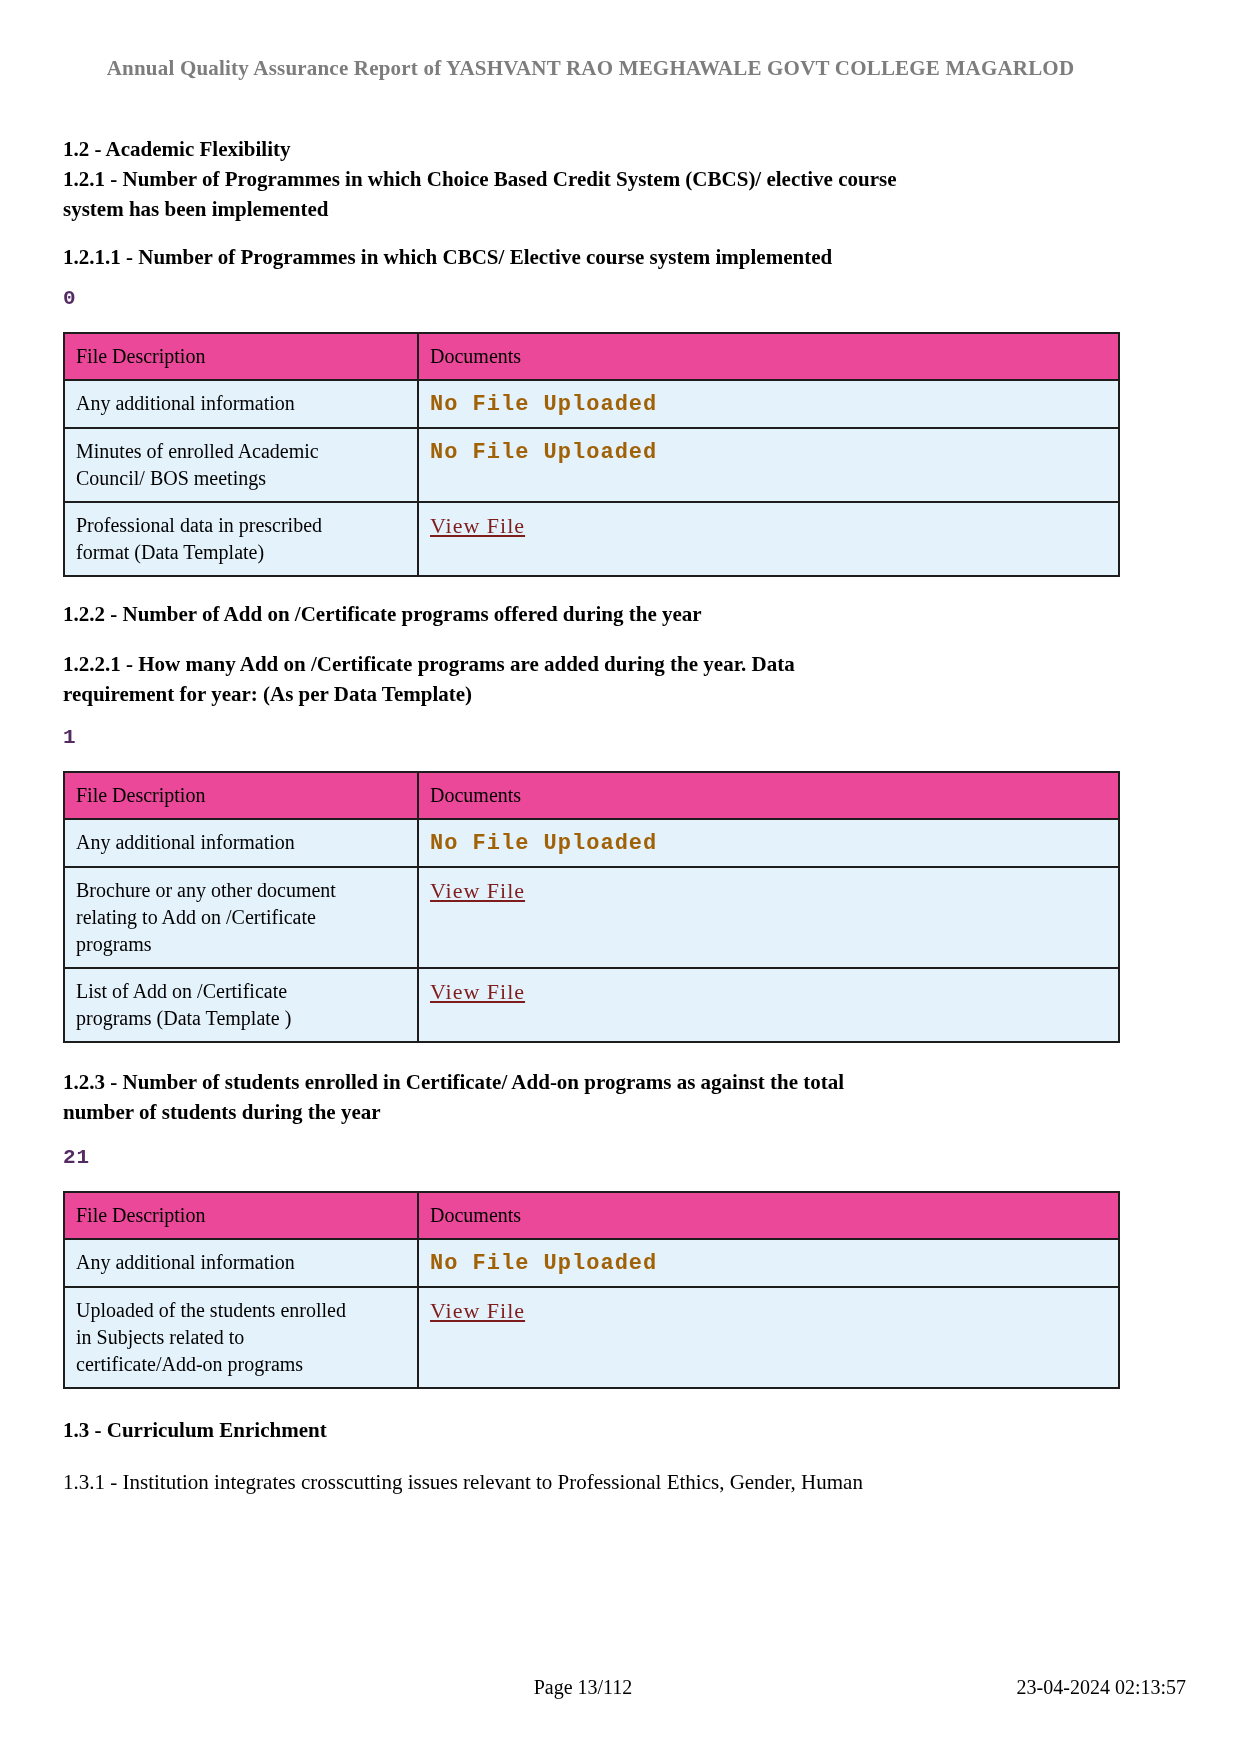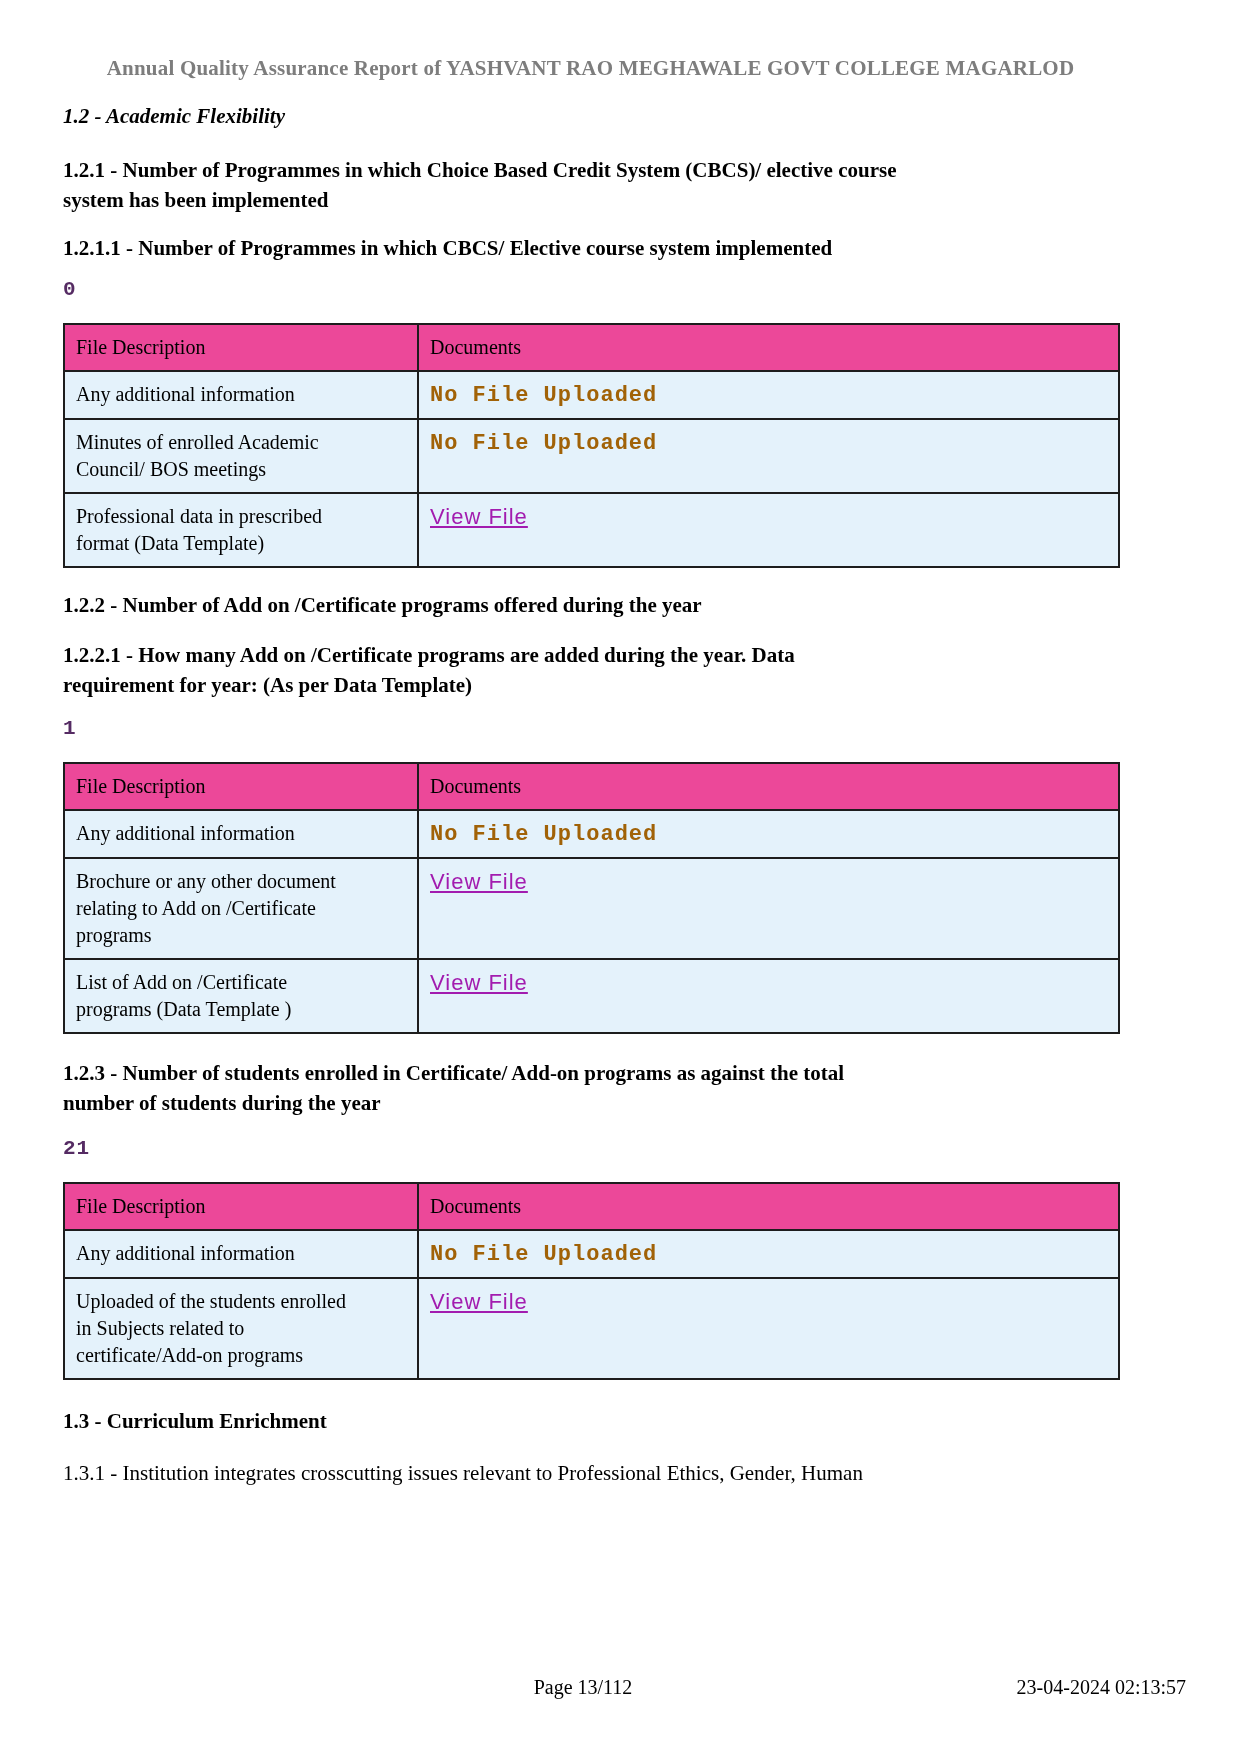--- a/index.html
+++ b/index.html
@@ -22,22 +22,22 @@
     font-size: 21px;
     color: #7d7d7d;
     letter-spacing: 0.2px;
   }
   .heading {
     font-weight: bold;
     font-size: 21px;
     line-height: 30px;
     white-space: pre-line;
   }
-  .h-s12   { margin-top: 20px; font-style: italic; }
-  .h-s121  { margin-top: 24px; }
+  .h-s12   { margin-top: 53px; }
+  .h-s121  { }
   .h-s1211 { margin-top: 18px; }
   .h-s122  { margin-top: 22px; }
   .h-s1221 { margin-top: 20px; }
   .h-s123  { margin-top: 24px; }
   .h-s13   { margin-top: 26px; }
   .plain-text {
     margin-top: 22px;
     font-size: 21px;
     line-height: 30px;
     white-space: nowrap;
@@ -81,25 +81,25 @@
   td.label-cell { white-space: pre-line; }
   td.doc-cell { text-align: center; }
   .nofile-text {
     font-family: "Liberation Mono", "DejaVu Sans Mono", monospace;
     font-weight: bold;
     font-size: 22px;
     letter-spacing: 1px;
     color: #a16207;
   }
   a.viewfile-link {
-    font-family: Liberation Sans, sans-serif;
+    font-family: Liberation Serif, serif;
     font-weight: normal;
     font-size: 22px;
     letter-spacing: 1px;
-    color: #a21caf;
+    color: #7f1d1d;
     text-decoration: underline;
   }
   .footer {
     position: absolute;
     left: 0; top: 1676px;
     width: 1241px;
     height: 30px;
     font-size: 20px;
   }
   .footer .page-label {

